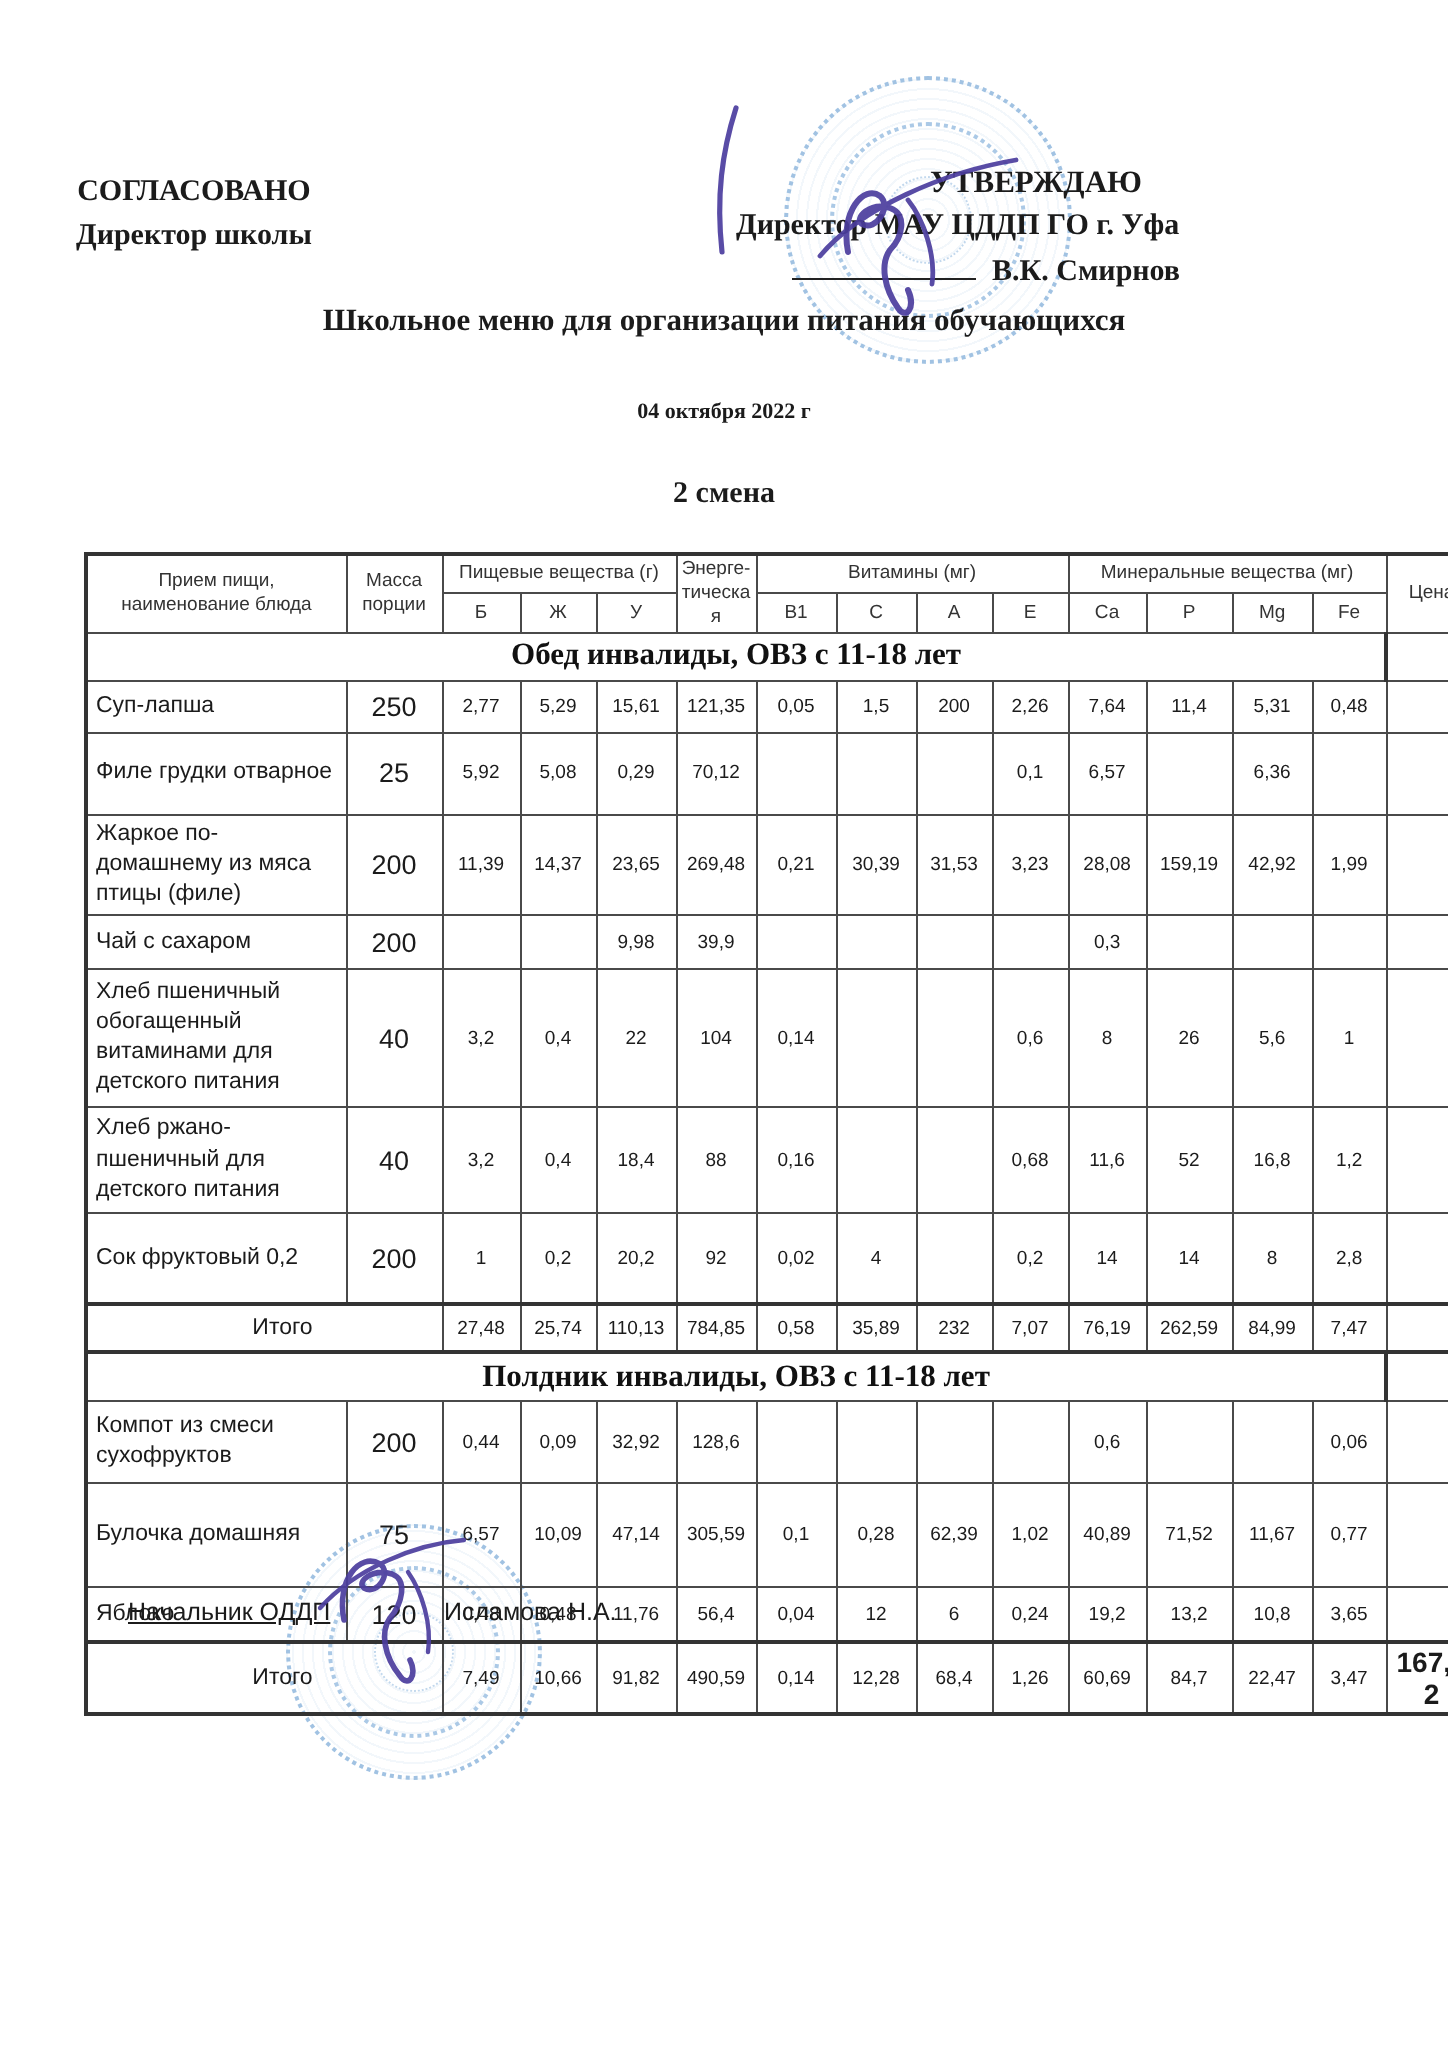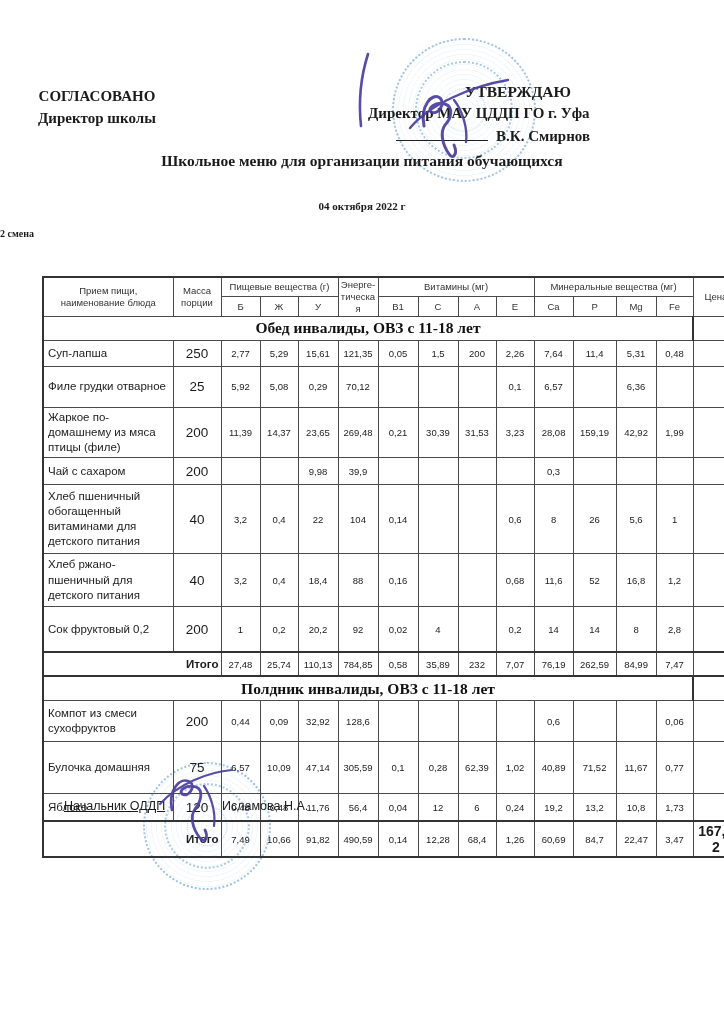--- a/index.html
+++ b/index.html
@@ -19,21 +19,21 @@
   .agreed-block div{font-size:15px;line-height:22px;}
   .approve-block{position:absolute;left:368px;top:60px;width:300px;z-index:2;}
   .approve-title{text-align:center;font-size:15.5px;line-height:20px;margin-top:22px;}
   .approve-role{font-size:15px;line-height:22px;white-space:nowrap;}
   .approve-sign-row{font-size:15px;line-height:24px;padding-left:28px;}
   .sig-line{display:inline-block;width:92px;border-bottom:1.5px solid #222;height:14px;margin-right:8px;}
 
   
   .doc-title{position:absolute;left:0;top:152px;width:100%;text-align:center;font-size:15.5px;z-index:2;}
   .doc-date{position:absolute;left:0;top:200px;width:100%;text-align:center;font-size:11px;z-index:2;}
-  .doc-shift{position:absolute;left:0;top:228px;width:100%;font-size:10px;z-index:2;}
+  .doc-shift{position:absolute;left:0;top:239px;width:100%;text-align:center;font-size:15px;z-index:2;}
 
   
   .stamp{position:absolute;border-radius:50%;border:2.5px dotted var(--stamp-blue,#8ab4dc);
     opacity:.8;z-index:1;
     background:repeating-radial-gradient(circle at 50% 50%,rgba(138,180,220,.14) 0 1px,transparent 1px 5px);}
   .stamp::before{content:"";position:absolute;inset:15%;border:2px dotted var(--stamp-blue,#8ab4dc);border-radius:50%;opacity:.9;}
   .stamp::after{content:"";position:absolute;inset:34%;border:1.5px dotted var(--stamp-blue,#8ab4dc);border-radius:50%;opacity:.65;}
   .stamp-top{left:392px;top:38px;width:140px;height:140px;}
   .stamp-bottom{left:143px;top:762px;width:124px;height:124px;}
   .signature-svg{position:absolute;z-index:3;}
@@ -45,21 +45,21 @@
      font-size:9.5px;padding:1px 2px;overflow:hidden;word-wrap:break-word;}
   table{border:2px solid #333;}
   thead td{font-size:9.5px;color:#333;line-height:1.25;}
   td.dish{text-align:left;font-size:11.5px;padding:2px 4px;line-height:1.32;}
   td.mass{font-size:13.5px;}
   td.num{font-size:9.5px;}
   tr.section-row td{border-left:2px solid #333;}
   td.section-title{font-family:"Liberation Serif","DejaVu Serif",serif;font-weight:bold;
      font-size:15.5px;height:21px;color:#111;}
   tr.total-row td{border-top:2px solid #333;border-bottom:2px solid #333;}
-  td.total-label{text-align:right;font-weight:bold;font-size:11.5px;padding-left:20px;height:20px;}
+  td.total-label{text-align:center;font-weight:normal;font-size:11.5px;padding-left:20px;height:20px;}
   td.price-total{font-weight:bold;font-size:14px;}
 
   
   .footer-position{position:absolute;left:64px;top:799px;font-size:12.5px;z-index:2;text-decoration:underline;}
   .footer-name{position:absolute;left:222px;top:799px;font-size:12.5px;z-index:2;}
 </style>
 </head>
 <body>
 
 <div class="page">
@@ -331,21 +331,21 @@
             <td class="num">0,48</td>
             <td class="num">11,76</td>
             <td class="num">56,4</td>
             <td class="num">0,04</td>
             <td class="num">12</td>
             <td class="num">6</td>
             <td class="num">0,24</td>
             <td class="num">19,2</td>
             <td class="num">13,2</td>
             <td class="num">10,8</td>
-            <td class="num">1,73</td>
+            <td class="num">3,65</td>
             <td class="num"></td>
           </tr>
           <tr class="total-row">
             <td colspan="2" class="total-label">Итого</td>
             <td class="num">7,49</td>
             <td class="num">10,66</td>
             <td class="num">91,82</td>
             <td class="num">490,59</td>
             <td class="num">0,14</td>
             <td class="num">12,28</td>

